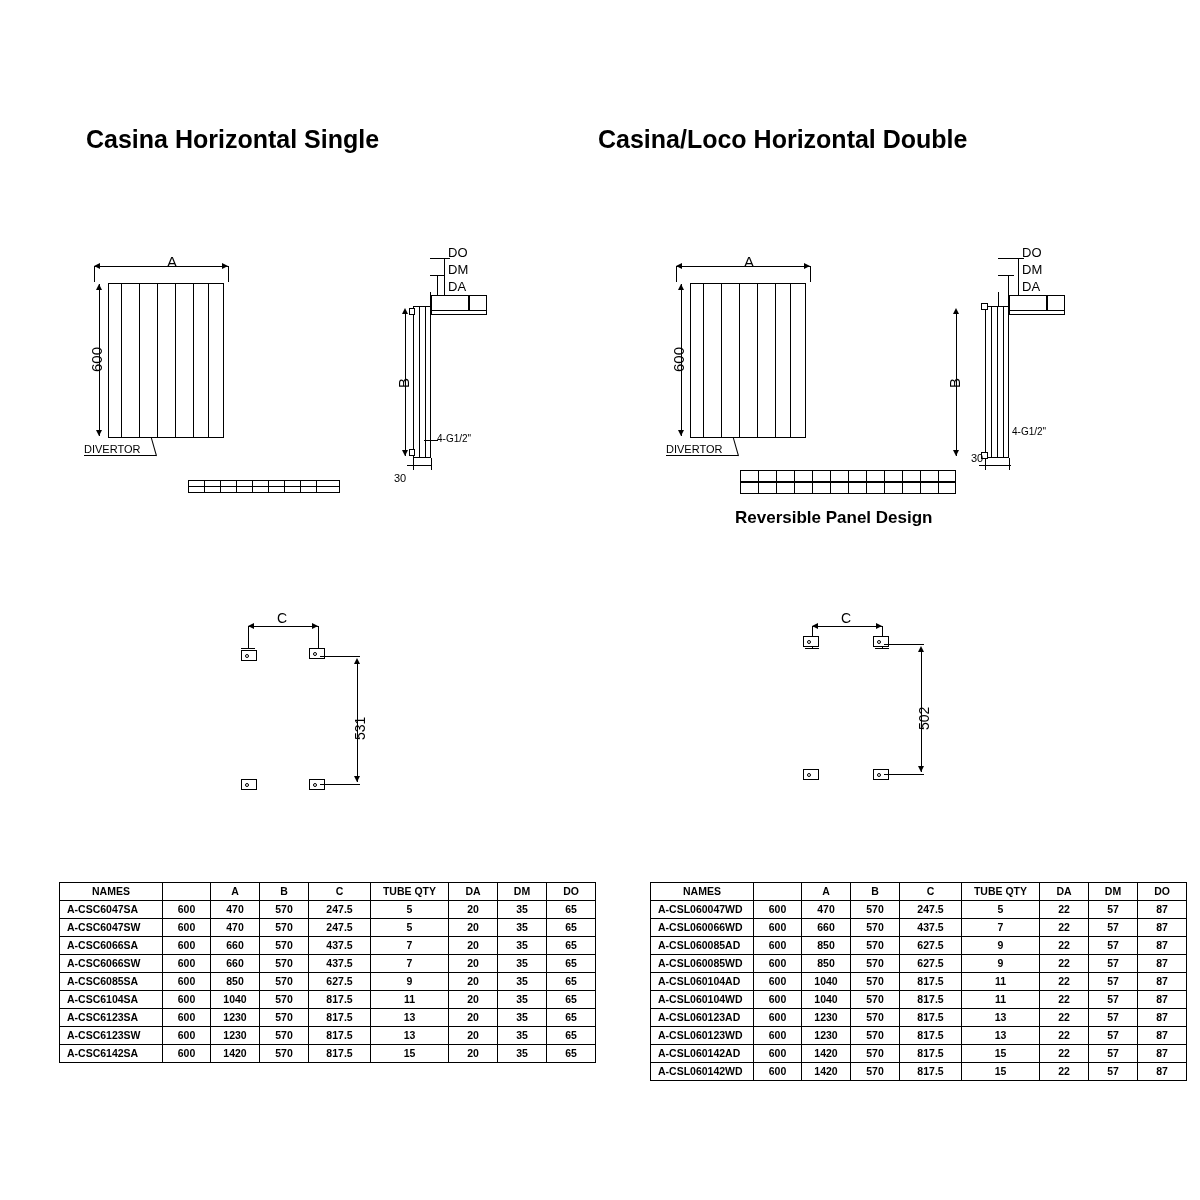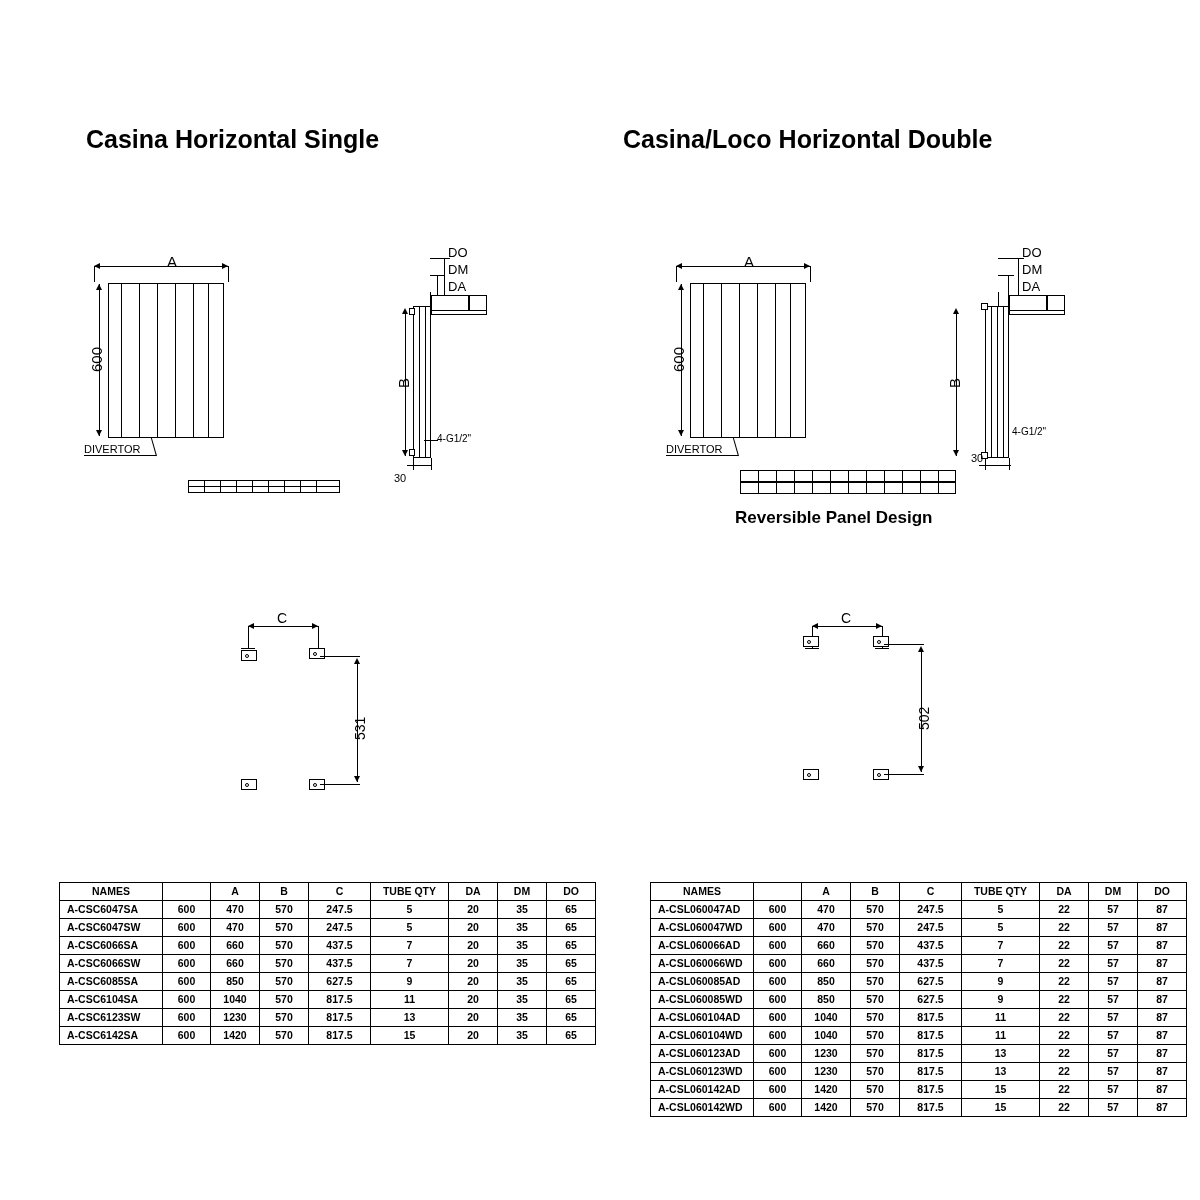--- a/index.html
+++ b/index.html
@@ -18,21 +18,21 @@
   .panel { position: absolute; }
 
   .panel-title {
     position: absolute;
     font-size: 25px;
     font-weight: bold;
     letter-spacing: 0px;
     white-space: nowrap;
   }
   #title-single { left: 86px; top: 125px; }
-  #title-double { left: 598px; top: 125px; margin-left: 25px; }
+  #title-double { left: 598px; top: 125px; }
 
   .sub-title {
     position: absolute;
     font-size: 17px;
     font-weight: bold;
     white-space: nowrap;
   }
   #reversible-label { left: 735px; top: 508px; }
 
   
@@ -455,20 +455,31 @@
         <td class="col-h">600</td>
         <td class="col-a">1040</td>
         <td class="col-b">570</td>
         <td class="col-c">817.5</td>
         <td class="col-tq">11</td>
         <td class="col-da">20</td>
         <td class="col-dm">35</td>
         <td class="col-do">65</td>
       </tr>
       <tr>
+        <td class="name col-name">A-CSC6123SA</td>
+        <td class="col-h">600</td>
+        <td class="col-a">1230</td>
+        <td class="col-b">570</td>
+        <td class="col-c">817.5</td>
+        <td class="col-tq">13</td>
+        <td class="col-da">20</td>
+        <td class="col-dm">35</td>
+        <td class="col-do">65</td>
+      </tr>
+      <tr>
         <td class="name col-name">A-CSC6123SW</td>
         <td class="col-h">600</td>
         <td class="col-a">1230</td>
         <td class="col-b">570</td>
         <td class="col-c">817.5</td>
         <td class="col-tq">13</td>
         <td class="col-da">20</td>
         <td class="col-dm">35</td>
         <td class="col-do">65</td>
       </tr>
@@ -495,64 +506,42 @@
       <th class="col-b">B</th>
       <th class="col-c">C</th>
       <th class="col-tq">TUBE QTY</th>
       <th class="col-da">DA</th>
       <th class="col-dm">DM</th>
       <th class="col-do">DO</th>
     </tr>
   </thead>
   <tbody id="tbody-double">
       <tr>
-        <td class="name col-name">A-CSL060047AD</td>
+        <td class="name col-name">A-CSL060047WD</td>
         <td class="col-h">600</td>
         <td class="col-a">470</td>
         <td class="col-b">570</td>
         <td class="col-c">247.5</td>
         <td class="col-tq">5</td>
         <td class="col-da">22</td>
         <td class="col-dm">57</td>
         <td class="col-do">87</td>
       </tr>
       <tr>
-        <td class="name col-name">A-CSL060047WD</td>
-        <td class="col-h">600</td>
-        <td class="col-a">470</td>
-        <td class="col-b">570</td>
-        <td class="col-c">247.5</td>
-        <td class="col-tq">5</td>
-        <td class="col-da">22</td>
-        <td class="col-dm">57</td>
-        <td class="col-do">87</td>
-      </tr>
-      <tr>
-        <td class="name col-name">A-CSL060066AD</td>
+        <td class="name col-name">A-CSL060066WD</td>
         <td class="col-h">600</td>
         <td class="col-a">660</td>
         <td class="col-b">570</td>
         <td class="col-c">437.5</td>
         <td class="col-tq">7</td>
         <td class="col-da">22</td>
         <td class="col-dm">57</td>
         <td class="col-do">87</td>
       </tr>
       <tr>
-        <td class="name col-name">A-CSL060066WD</td>
-        <td class="col-h">600</td>
-        <td class="col-a">660</td>
-        <td class="col-b">570</td>
-        <td class="col-c">437.5</td>
-        <td class="col-tq">7</td>
-        <td class="col-da">22</td>
-        <td class="col-dm">57</td>
-        <td class="col-do">87</td>
-      </tr>
-      <tr>
         <td class="name col-name">A-CSL060085AD</td>
         <td class="col-h">600</td>
         <td class="col-a">850</td>
         <td class="col-b">570</td>
         <td class="col-c">627.5</td>
         <td class="col-tq">9</td>
         <td class="col-da">22</td>
         <td class="col-dm">57</td>
         <td class="col-do">87</td>
       </tr>

